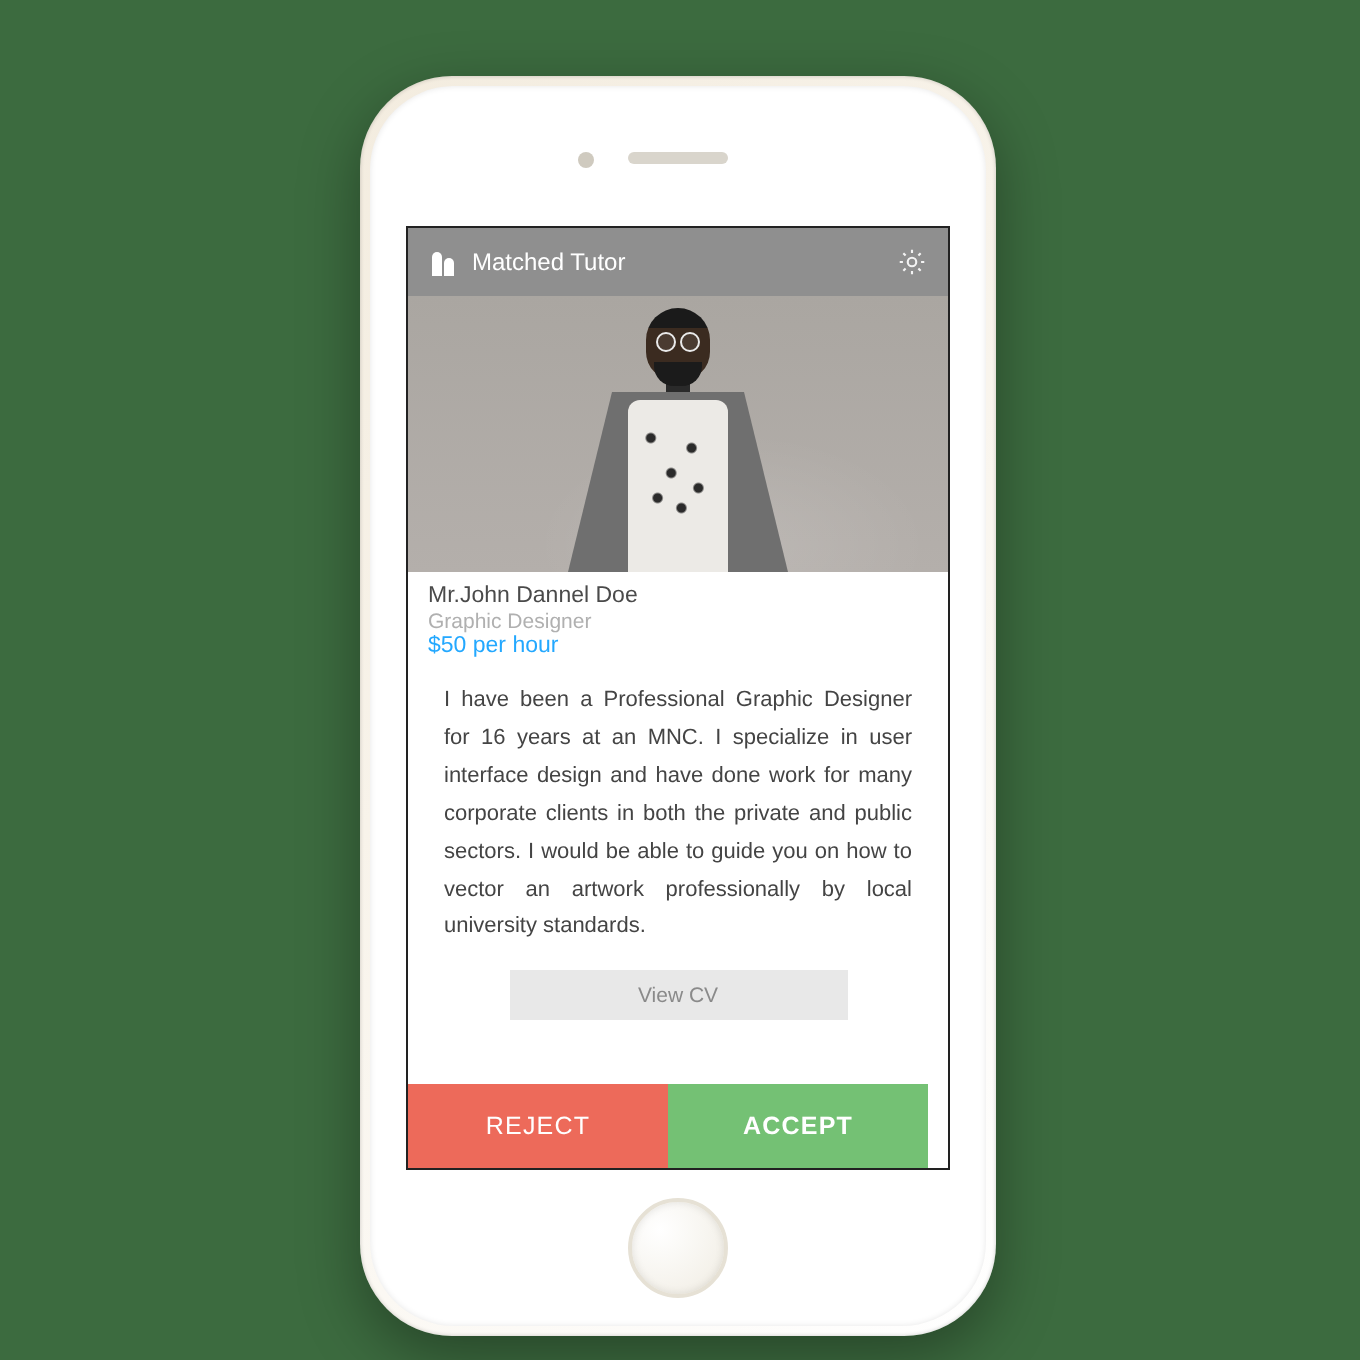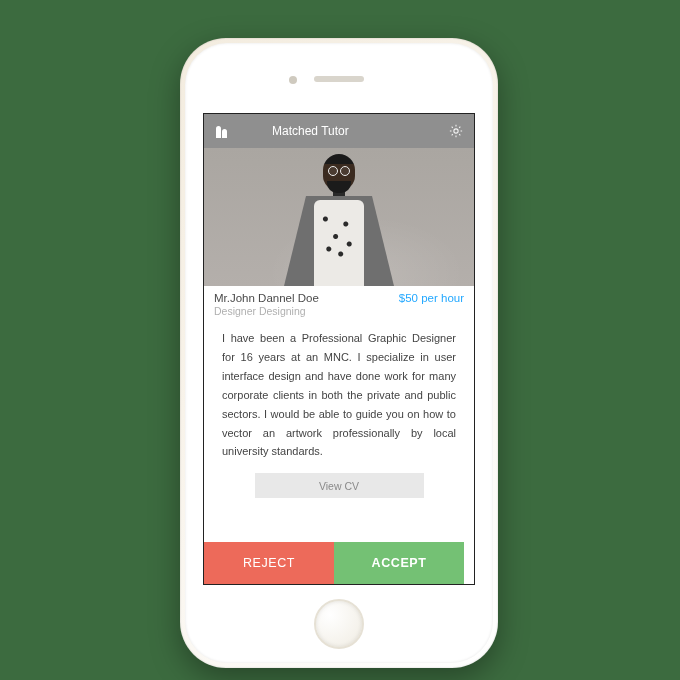--- a/index.html
+++ b/index.html
@@ -82,21 +82,21 @@
   }
   .logo span {
     display: inline-block;
     width: 5px;
     background: #fff;
     border-top-left-radius: 3px;
     border-top-right-radius: 3px;
   }
   .logo span:first-child { height: 12px; }
   .logo span:last-child { height: 9px; }
-  .header-title { flex: 1; font-weight: 500; margin-left: 36px; }
+  .header-title { flex: 1; font-weight: 500; }
   .gear { width: 16px; height: 16px; opacity: 0.9; cursor: pointer; }
   .hero {
     height: 138px;
     background: #b0aba7;
     position: relative;
     overflow: hidden;
   }
   .hero::before {
     content:"";
     position:absolute; inset:0;
@@ -159,20 +159,21 @@
       radial-gradient(circle 2px at 40% 45%, #2b2b2b 2px, transparent 3px),
       radial-gradient(circle 2px at 20% 70%, #2b2b2b 2px, transparent 3px),
       radial-gradient(circle 2px at 80% 60%, #2b2b2b 2px, transparent 3px),
       radial-gradient(circle 2px at 55% 80%, #2b2b2b 2px, transparent 3px);
   }
   .info-bar {
     display: flex;
     padding: 6px 10px 2px 10px;
     font-size: 11px;
     align-items: flex-start;
+    flex-direction: column;
   }
   .info-left { flex: 1; }
   .tutor-name { color: #4a4a4a; font-size: 11.5px; }
   .tutor-role { color: #b0b0b0; font-size: 10.5px; margin-top: 1px; }
   .rate { color: #23a8ff; font-size: 11.5px; }
   .bio {
     padding: 10px 18px 8px 18px;
     font-size: 11px;
     line-height: 1.72;
     color: #444;
@@ -251,21 +252,21 @@
           <div class="body">
             <div class="jacket"></div>
             <div class="shirt"></div>
           </div>
         </div>
       </div>
 
       <div class="info-bar">
         <div class="info-left">
           <div class="tutor-name">Mr.John Dannel Doe</div>
-          <div class="tutor-role">Designer Designing</div>
+          <div class="tutor-role">Graphic Designer</div>
         </div>
         <div class="rate">$50 per hour</div>
       </div>
 
       <div class="bio">I have been a Professional Graphic Designer for 16 years at an MNC. I specialize in user interface design and have done work for many corporate clients in both the private and public sectors. I would be able to guide you on how to vector an artwork professionally by local university standards.</div>
 
       <div class="sec-buttons">
         <button class="sec-btn">View CV</button>
       </div>
 

